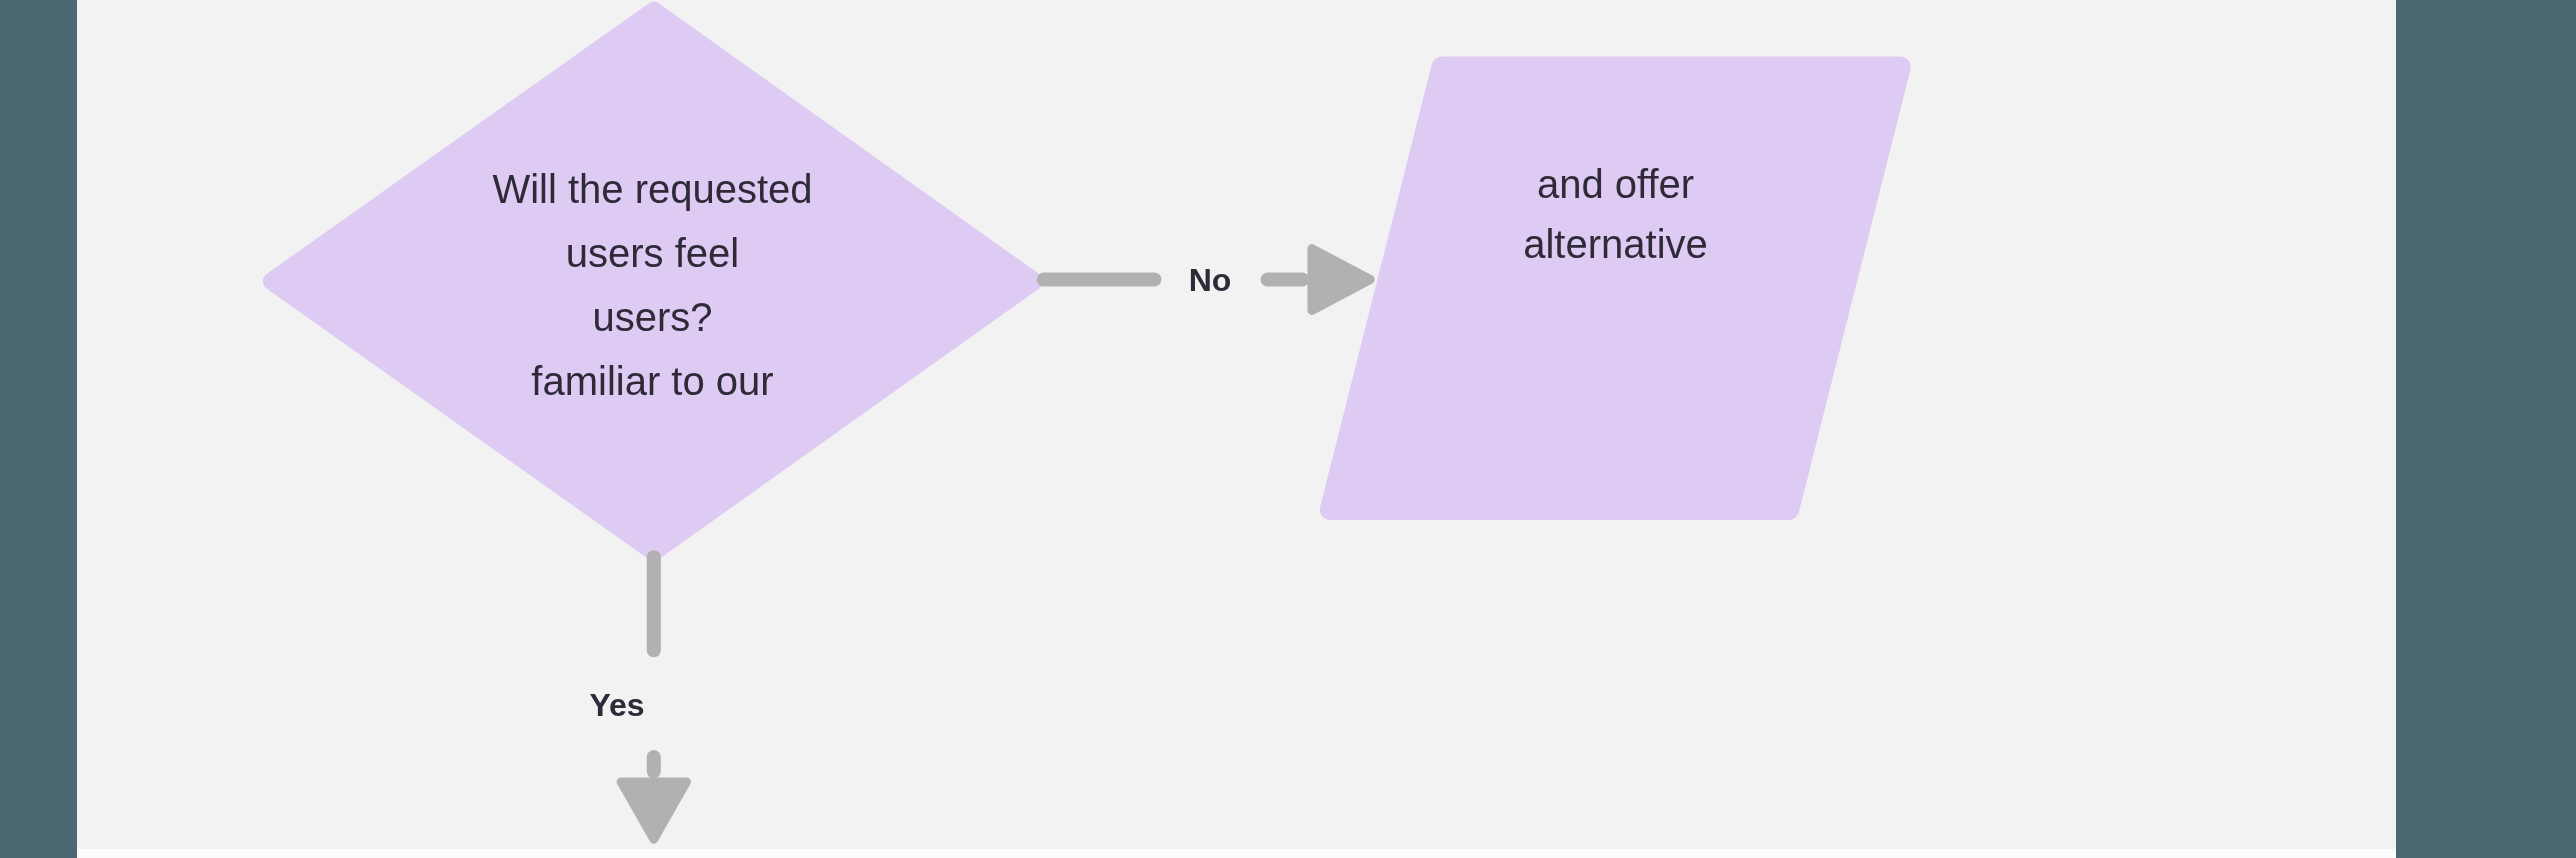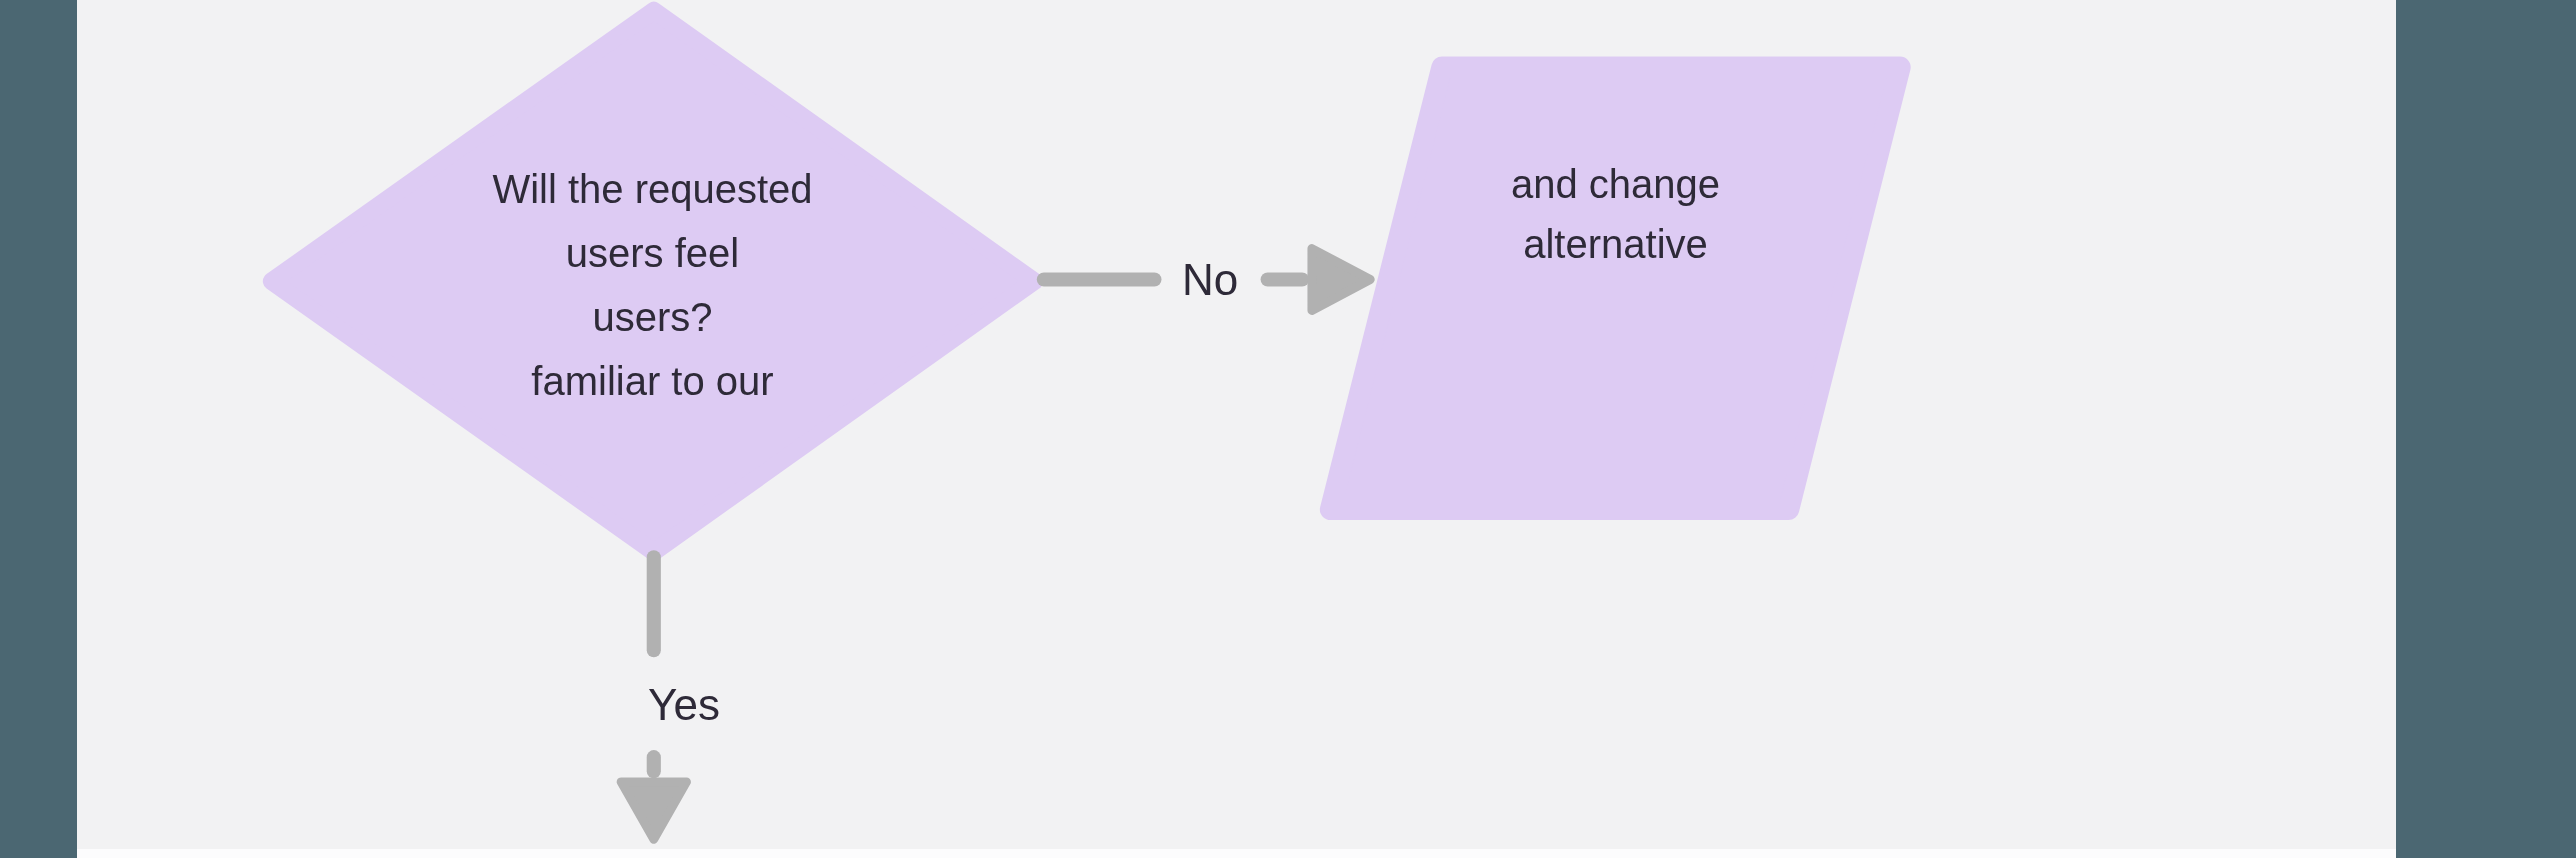--- a/index.html
+++ b/index.html
@@ -73,26 +73,27 @@
   .para-label {
     left: 1368px;
     top: 154px;
     width: 495px;
     line-height: 60px;
   }
   .edge-label {
     position: absolute;
     transform: translate(-50%, -50%);
     color: var(--text, #2e2a38);
-    font-size: 44px;
+    font-size: 32px;
     line-height: 1;
     white-space: nowrap;
+    font-weight: bold;
   }
   .edge-label.no  { left: 1210px; top: 280px; }
-  .edge-label.yes { left: 684px;  top: 705px; }
+  .edge-label.yes { left: 617px;  top: 705px; }
 </style>
 </head>
 <body>
 
 <div id="stage">
 
   <div class="band left"></div>
   <div class="band right"></div>
   <div class="bottom-strip"></div>
 
@@ -112,21 +113,21 @@
   </svg>
 
   <div class="label diamond-label">
     <div>Will the requested</div>
     <div>users feel</div>
     <div>users?</div>
     <div>familiar to our</div>
   </div>
 
   <div class="label para-label">
-    <div>and change</div>
+    <div>and offer</div>
     <div>alternative</div>
   </div>
 
   <div class="edge-label no">No</div>
   <div class="edge-label yes">Yes</div>
 
 </div>
 
 
 </body></html>

